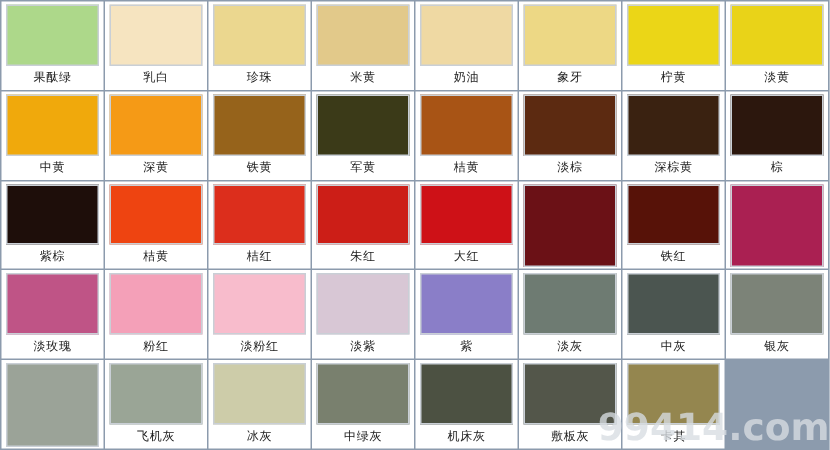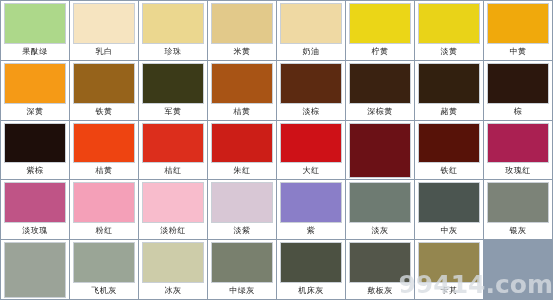--- a/index.html
+++ b/index.html
@@ -89,20 +89,24 @@
       </div>
       <div class="cell">
         <div class="swatch" style="background: rgb(226, 201, 138);"></div>
         <div class="label">米黄</div>
       </div>
       <div class="cell">
         <div class="swatch" style="background: rgb(239, 217, 163);"></div>
         <div class="label">奶油</div>
       </div>
       <div class="cell">
+        <div class="swatch" style="background: rgb(237, 216, 133);"></div>
+        <div class="label">象牙</div>
+      </div>
+      <div class="cell">
         <div class="swatch" style="background: rgb(235, 214, 23);"></div>
         <div class="label">柠黄</div>
       </div>
       <div class="cell">
         <div class="swatch" style="background: rgb(233, 211, 24);"></div>
         <div class="label">淡黄</div>
       </div>
       <div class="cell">
         <div class="swatch" style="background: rgb(240, 169, 12);"></div>
         <div class="label">中黄</div>
@@ -125,24 +129,20 @@
       </div>
       <div class="cell">
         <div class="swatch" style="background: rgb(92, 42, 17);"></div>
         <div class="label">淡棕</div>
       </div>
       <div class="cell">
         <div class="swatch" style="background: rgb(58, 34, 17);"></div>
         <div class="label">深棕黄</div>
       </div>
       <div class="cell">
-        <div class="swatch" style="background: rgb(50, 32, 15);"></div>
-        <div class="label">赭黄</div>
-      </div>
-      <div class="cell">
         <div class="swatch" style="background: rgb(44, 23, 13);"></div>
         <div class="label">棕</div>
       </div>
       <div class="cell">
         <div class="swatch" style="background: rgb(30, 14, 10);"></div>
         <div class="label">紫棕</div>
       </div>
       <div class="cell">
         <div class="swatch" style="background: rgb(238, 68, 17);"></div>
         <div class="label">桔黄</div>
@@ -161,21 +161,20 @@
       </div>
       <div class="cell">
         <div class="swatch" style="background: rgb(107, 17, 22);"></div>
       </div>
       <div class="cell">
         <div class="swatch" style="background: rgb(87, 18, 8);"></div>
         <div class="label">铁红</div>
       </div>
       <div class="cell">
         <div class="swatch" style="background: rgb(170, 32, 82);"></div>
-        <div class="label">玫瑰红</div>
       </div>
       <div class="cell">
         <div class="swatch" style="background: rgb(191, 84, 134);"></div>
         <div class="label">淡玫瑰</div>
       </div>
       <div class="cell">
         <div class="swatch" style="background: rgb(244, 160, 184);"></div>
         <div class="label">粉红</div>
       </div>
       <div class="cell">

